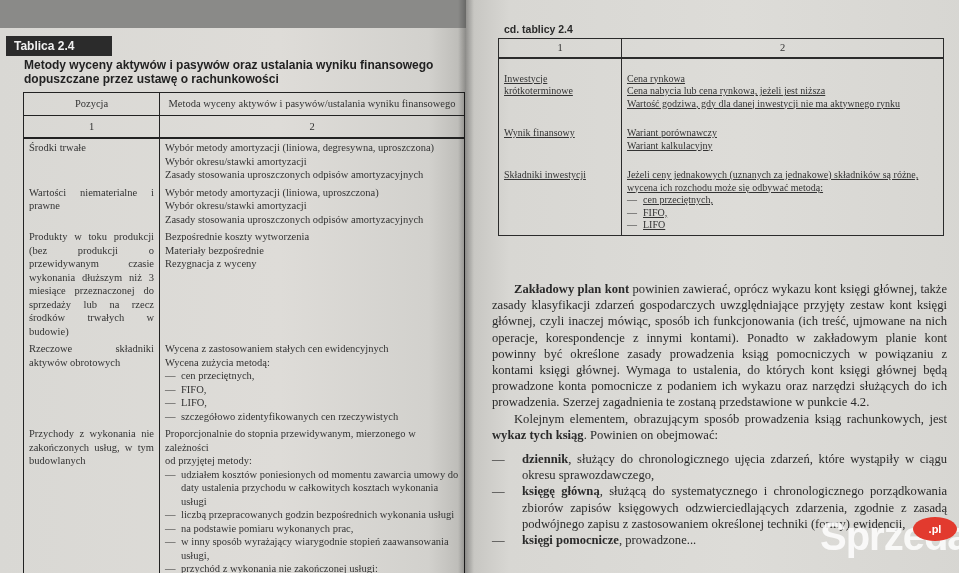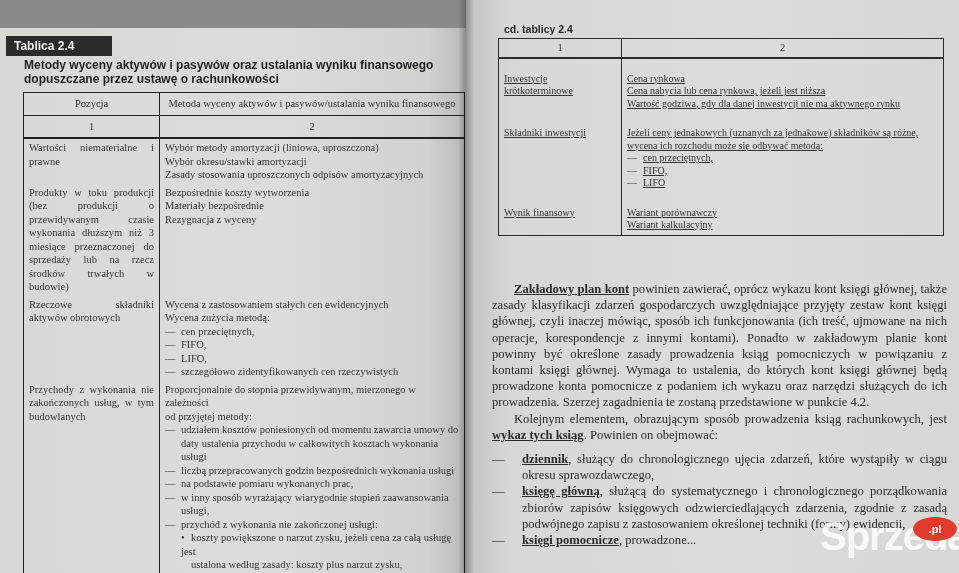--- a/index.html
+++ b/index.html
@@ -29,21 +29,21 @@
 
   .cd-label { position:absolute; left:38px; top:23px; font-family:"Liberation Sans", sans-serif; font-weight:bold; font-size:10.5px; color:#2a2a2a; }
   .tr { left:32px; top:38px; width:446px; border:1.3px solid #2b2b2b; }
   .tr .c1 { width:112px; border-right:1.3px solid #2b2b2b; }
   .tr thead th { text-align:center; border-bottom:2px solid #2b2b2b; padding:2px 4px; }
   .tr td { font-size:10px; line-height:12.5px; }
   .tr tbody td { padding-top:14px; padding-bottom:3px;text-decoration:underline; }
 
   .body-text { position:absolute; left:26px; top:281px; width:455px; font-size:12.6px; line-height:16.2px; text-align:justify; color:#2a2a2a; }
   .body-text p { margin:0; text-indent:22px; }
-  .body-text b { font-weight:bold;text-decoration:underline; }
+  .body-text b { font-weight:bold; }
   .body-text ul { list-style:none; margin:8px 0 0 0; padding:0; }
   .body-text li { position:relative; padding-left:30px; text-indent:0; }
   .body-text li .dash { position:absolute; left:0; }
 
   .watermark { position:absolute; left:820px; top:514px; font-family:"Liberation Sans", sans-serif; font-size:40px; font-weight:bold; letter-spacing:-1px; color:rgba(255,255,255,.82); white-space:nowrap; }
   .wm-dot { position:absolute; left:913px; top:517px; width:44px; height:24px; border-radius:50%; background:#e23a2e; color:#fff; font-family:"Liberation Sans", sans-serif; font-weight:bold; font-size:11px; line-height:24px; text-align:center; }
 </style>
 </head>
 <body>
 
@@ -59,20 +59,28 @@
       <tr>
         <th class="c1">Pozycja</th>
         <th>Metoda wyceny aktywów i pasywów/ustalania wyniku finansowego</th>
       </tr>
       <tr class="num">
         <th class="c1">1</th>
         <th>2</th>
       </tr>
     </thead>
     <tbody class="rows">
+      <tr>
+        <td class="c1">Środki trwałe</td>
+        <td>
+          <span class="li">Wybór metody amortyzacji (liniowa, degresywna, uproszczona)</span>
+          <span class="li">Wybór okresu/stawki amortyzacji</span>
+          <span class="li">Zasady stosowania uproszczonych odpisów amortyzacyjnych</span>
+        </td>
+      </tr>
       <tr>
         <td class="c1">Wartości niematerialne i prawne</td>
         <td>
           <span class="li">Wybór metody amortyzacji (liniowa, uproszczona)</span>
           <span class="li">Wybór okresu/stawki amortyzacji</span>
           <span class="li">Zasady stosowania uproszczonych odpisów amortyzacyjnych</span>
         </td>
       </tr>
       <tr>
         <td class="c1">Produkty w toku produkcji (bez produkcji o przewidywanym czasie wykonania dłuższym niż 3 miesiące przeznaczonej do sprzedaży lub na rzecz środków trwałych w budowie)</td>
@@ -126,33 +134,33 @@
     <tbody>
       <tr>
         <td class="c1">Inwestycje krótkoterminowe</td>
         <td>
           <span class="li">Cena rynkowa</span>
           <span class="li">Cena nabycia lub cena rynkowa, jeżeli jest niższa</span>
           <span class="li">Wartość godziwa, gdy dla danej inwestycji nie ma aktywnego rynku</span>
         </td>
       </tr>
       <tr>
+        <td class="c1">Wynik finansowy</td>
+        <td>
+          <span class="li">Wariant porównawczy</span>
+          <span class="li">Wariant kalkulacyjny</span>
+        </td>
+      </tr>
+      <tr>
         <td class="c1">Składniki inwestycji</td>
         <td>
           <span class="li">Jeżeli ceny jednakowych (uznanych za jednakowe) składników są różne, wycena ich rozchodu może się odbywać metodą:</span>
           <span class="li"><span class="dash">—</span><span>cen przeciętnych,</span></span>
           <span class="li"><span class="dash">—</span><span>FIFO,</span></span>
           <span class="li"><span class="dash">—</span><span>LIFO</span></span>
-        </td>
-      </tr>
-      <tr>
-        <td class="c1">Wynik finansowy</td>
-        <td>
-          <span class="li">Wariant porównawczy</span>
-          <span class="li">Wariant kalkulacyjny</span>
         </td>
       </tr>
     </tbody>
   </table>
 
   <div class="body-text">
     <p><b>Zakładowy plan kont</b><span> powinien zawierać, oprócz wykazu kont księgi głównej, także zasady klasyfikacji zdarzeń gospodarczych uwzględniające przyjęty zestaw kont księgi głównej, czyli inaczej mówiąc, sposób ich funkcjonowania (ich treść, ujmowane na nich operacje, korespondencje z innymi kontami). Ponadto w zakładowym planie kont powinny być określone zasady prowadzenia ksiąg pomocniczych w powiązaniu z kontami księgi głównej. Wymaga to ustalenia, do których kont księgi głównej będą prowadzone konta pomocnicze z podaniem ich wykazu oraz narzędzi służących do ich prowadzenia. Szerzej zagadnienia te zostaną przedstawione w punkcie 4.2.</span></p>
     <p><span>Kolejnym elementem, obrazującym sposób prowadzenia ksiąg rachunkowych, jest </span><b>wykaz tych ksiąg</b><span>. Powinien on obejmować:</span></p>
     <ul>
       <li><span class="dash">—</span><b>dziennik</b><span>, służący do chronologicznego ujęcia zdarzeń, które wystąpiły w ciągu okresu sprawozdawczego,</span></li>

